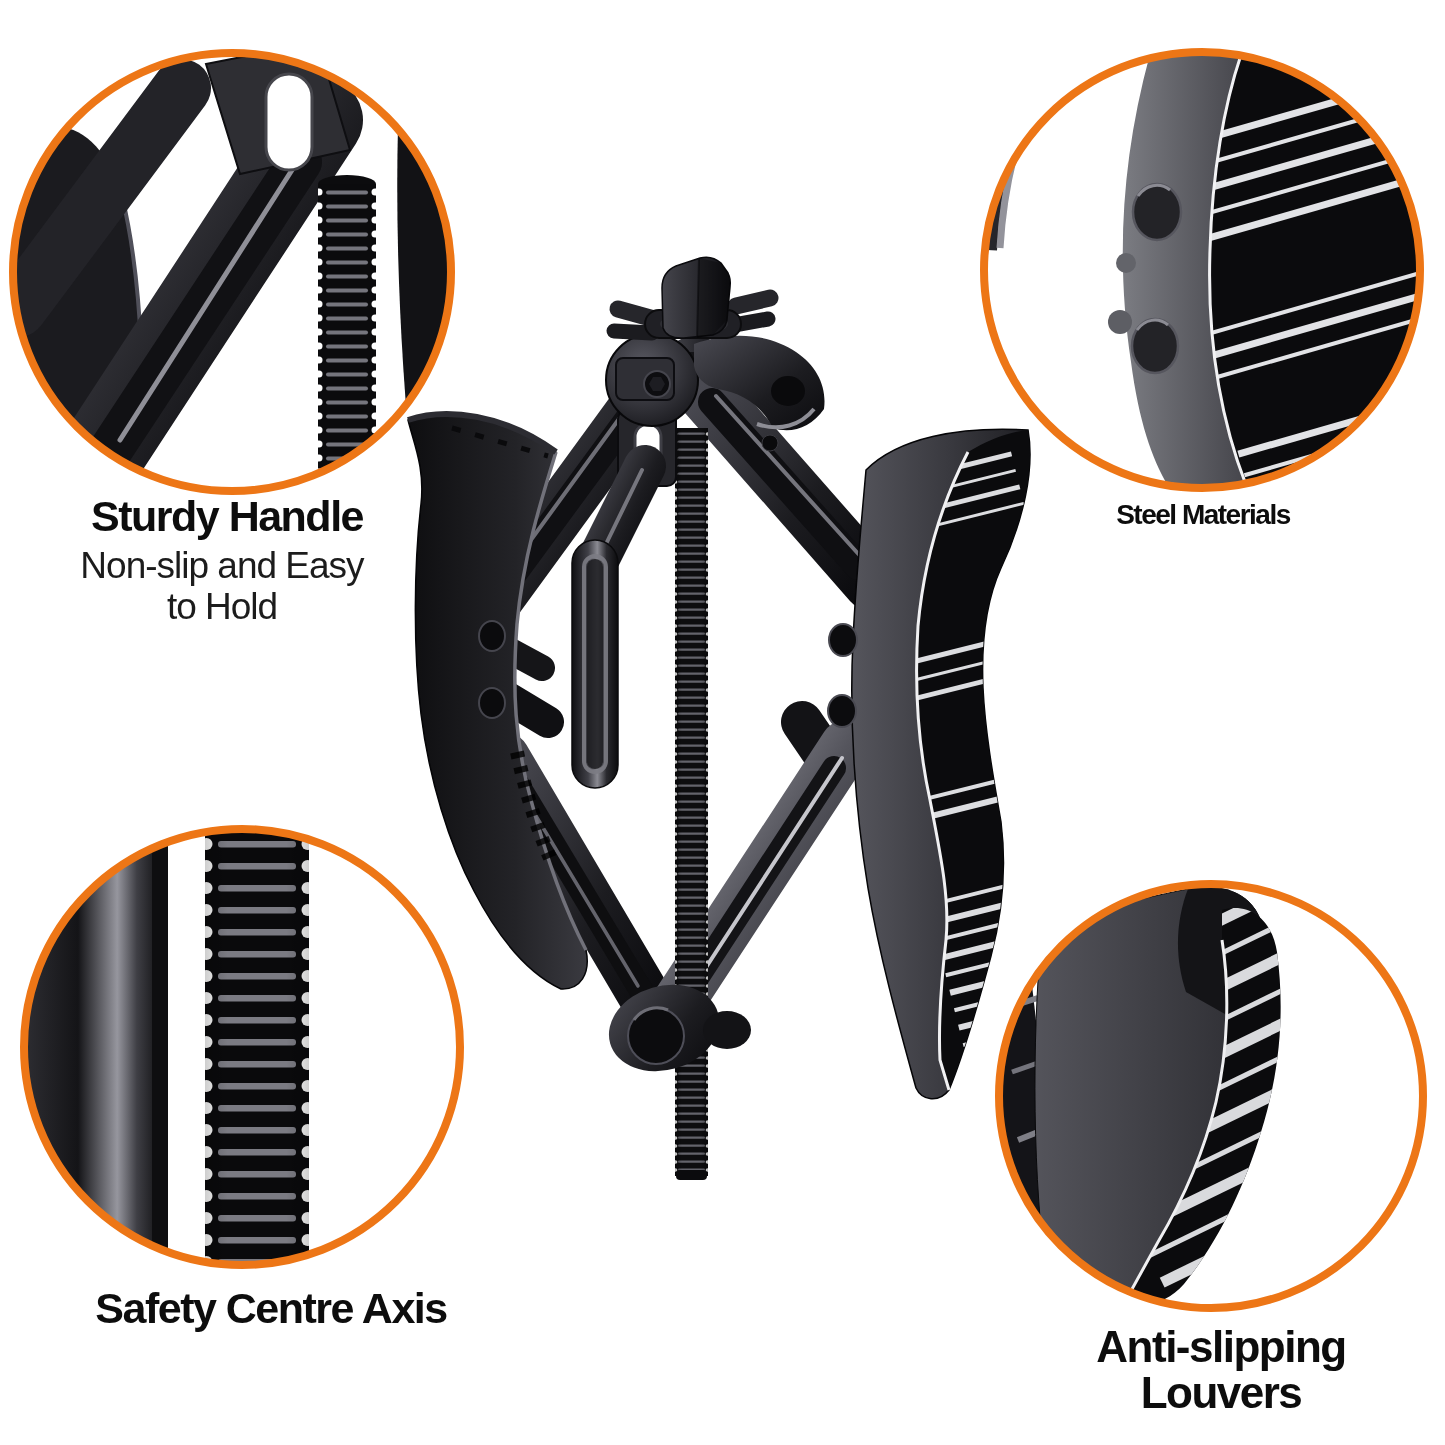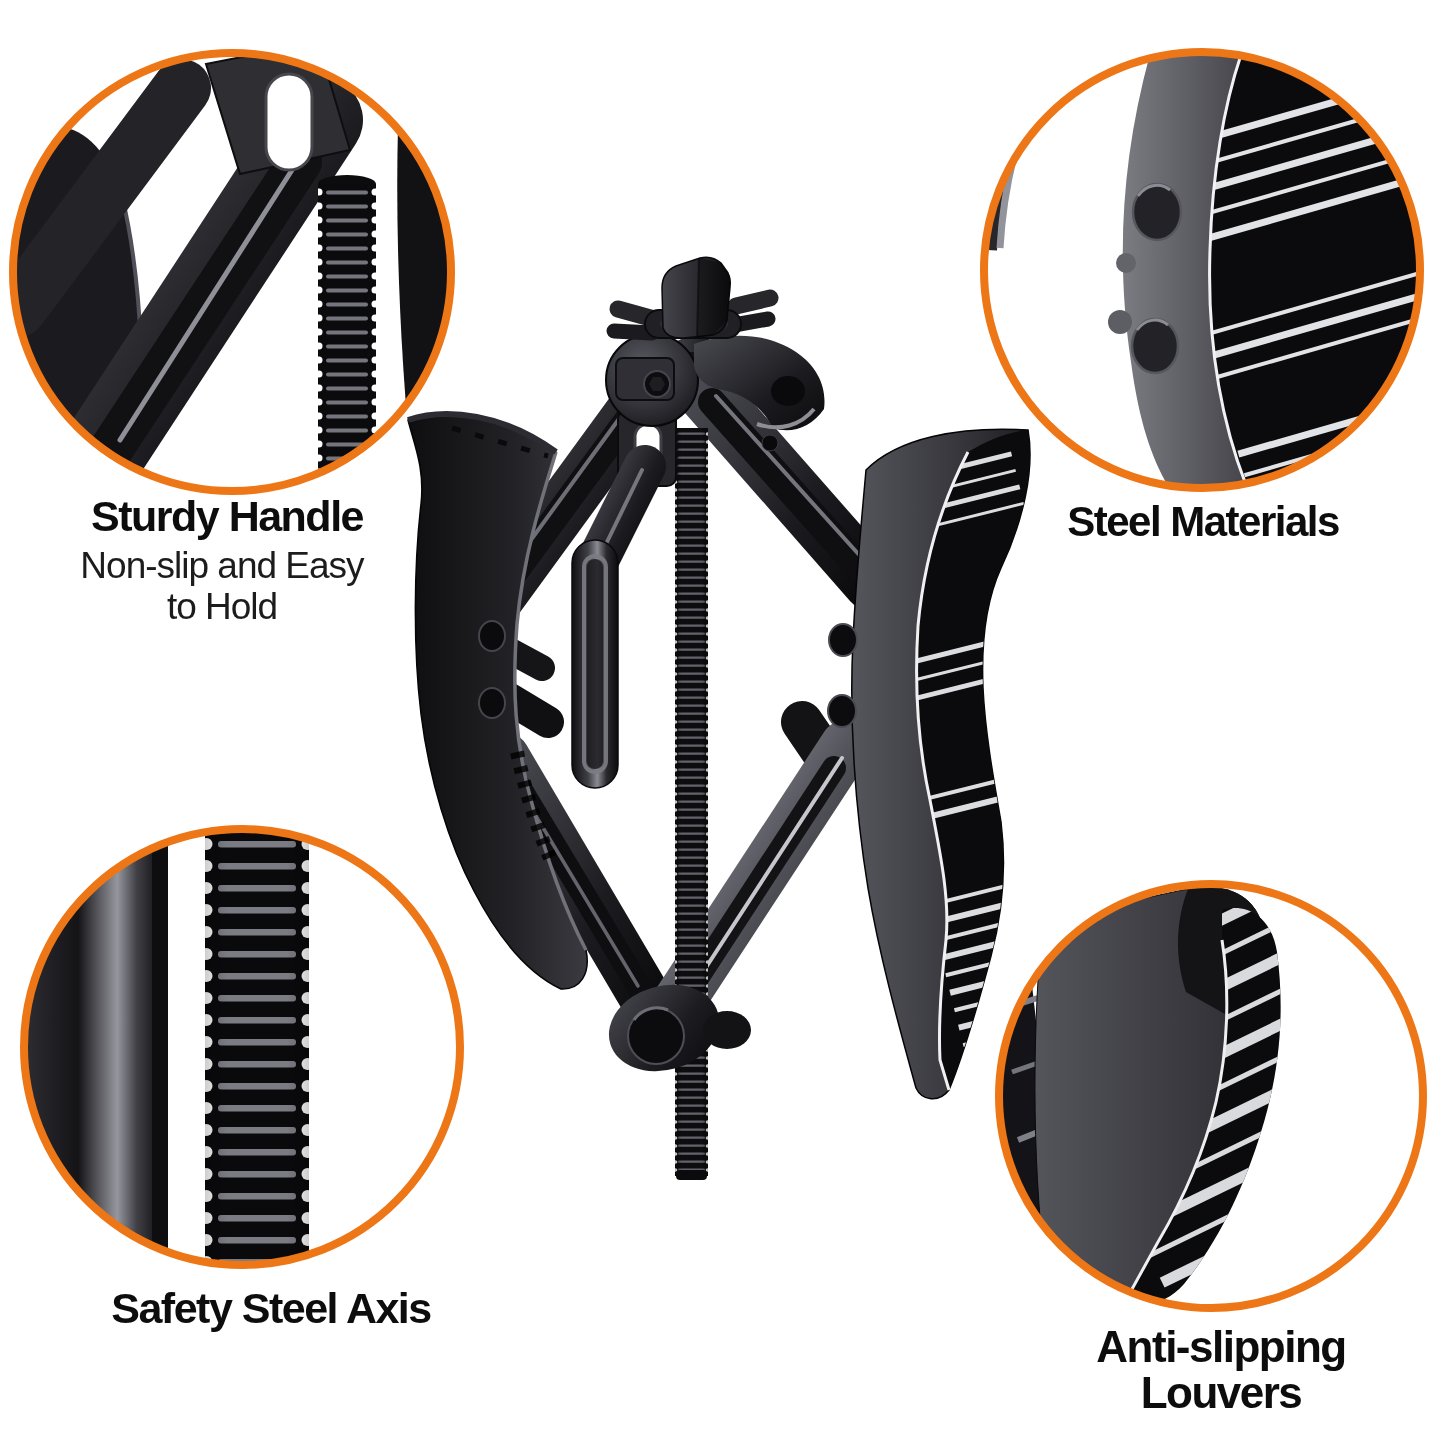--- a/index.html
+++ b/index.html
@@ -4,21 +4,21 @@
 <style>
   html,body{margin:0;padding:0;background:#ffffff;}
   .canvas{
     position:relative;width:1445px;height:1445px;background:#ffffff;overflow:hidden;
     font-family:"Liberation Sans", sans-serif;
   }
   .canvas svg{position:absolute;left:0;top:0;}
   .label{position:absolute;text-align:center;color:#0d0d0d;}
   .feature-title{font-weight:700;letter-spacing:-1.5px;line-height:1.05;}
   .title-sturdy{left:27px;top:494px;width:400px;font-size:43px;}
-  .title-steel{left:1003px;top:500px;width:400px;font-size:42px;}
+  .title-steel{left:1003px;top:500px;width:400px;font-size:28px;}
   .title-safety{left:71px;top:1286px;width:400px;font-size:43px;}
   .title-louvers{left:1011px;top:1324px;width:420px;font-size:44px;}
   .feature-subtitle{left:22px;top:546px;width:400px;font-size:37px;letter-spacing:-1px;
     color:#1c1c1c;line-height:1.1;font-weight:400;}
 </style>
 </head>
 <body>
 
 <div class="canvas">
 
@@ -344,16 +344,16 @@
     <circle cx="1211" cy="1096" r="212" fill="none" stroke="#ED7616" stroke-width="8"></circle>
   </g>
 </svg>
 
 <div class="label feature-title title-sturdy">Sturdy Handle</div>
 <div class="label feature-subtitle">
   <div>Non-slip and Easy</div>
   <div>to Hold</div>
 </div>
 <div class="label feature-title title-steel">Steel Materials</div>
-<div class="label feature-title title-safety">Safety Steel Axis</div>
+<div class="label feature-title title-safety">Safety Centre Axis</div>
 <div class="label feature-title title-louvers">Anti-slipping Louvers</div>
 
 </div>
 
 </body></html>

